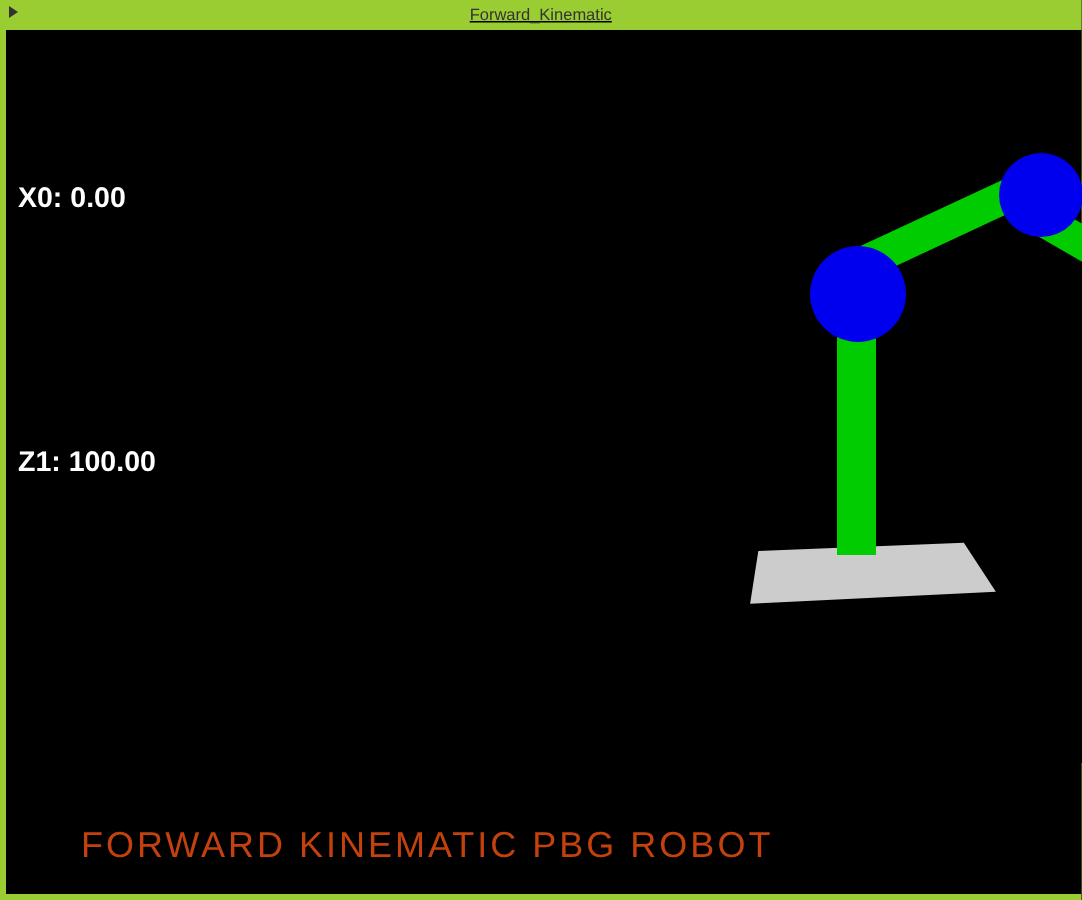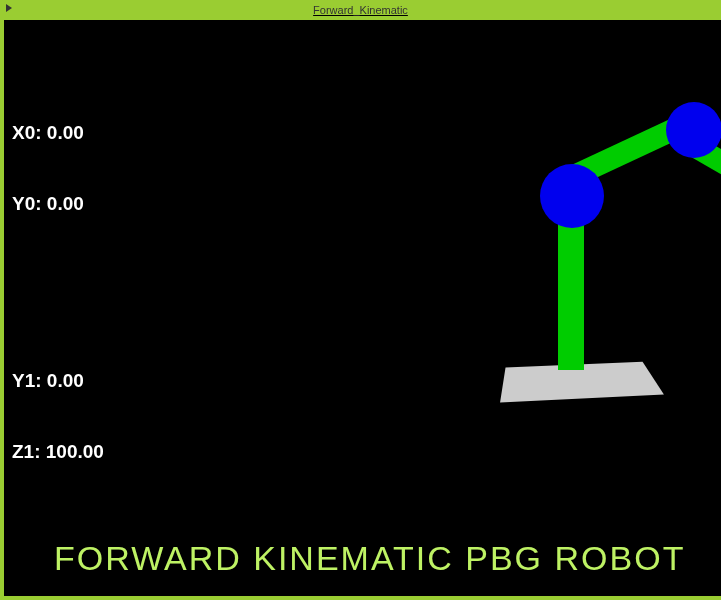--- a/index.html
+++ b/index.html
@@ -62,22 +62,22 @@
     .coord-group {
       margin-bottom: 10px;
     }
     .coord-line {
       display: block;
     }
     .footer-title {
       position: absolute;
       bottom: 18px;
       left: 50px;
-      color: #bef264;
-      font-size: 34px;
+      color: #c2410c;
+      font-size: 24px;
       font-weight: 400;
       letter-spacing: 2px;
       white-space: nowrap;
     }
     
     .scene {
       position: absolute;
       left: 440px;
       top: 70px;
       width: 300px;
@@ -149,24 +149,22 @@
 
 <div class="window">
   <div class="titlebar">
     <span class="titlebar-play"></span>
     <span>Forward_Kinematic</span>
   </div>
   <div class="viewport">
     <div class="coords">
       <div class="coord-group">
         <span class="coord-line"><span>X0:</span> <span>0.00</span></span>
-        <span class="coord-line"><span>Y0:</span> <span>0.00</span></span>
       </div>
       <div class="coord-group">
-        <span class="coord-line"><span>Y1:</span> <span>0.00</span></span>
         <span class="coord-line"><span>Z1:</span> <span>100.00</span></span>
       </div>
       
       
       
     </div>
 
     <div class="scene">
       <div class="base-plate"></div>
       <div class="link-vertical"></div>

